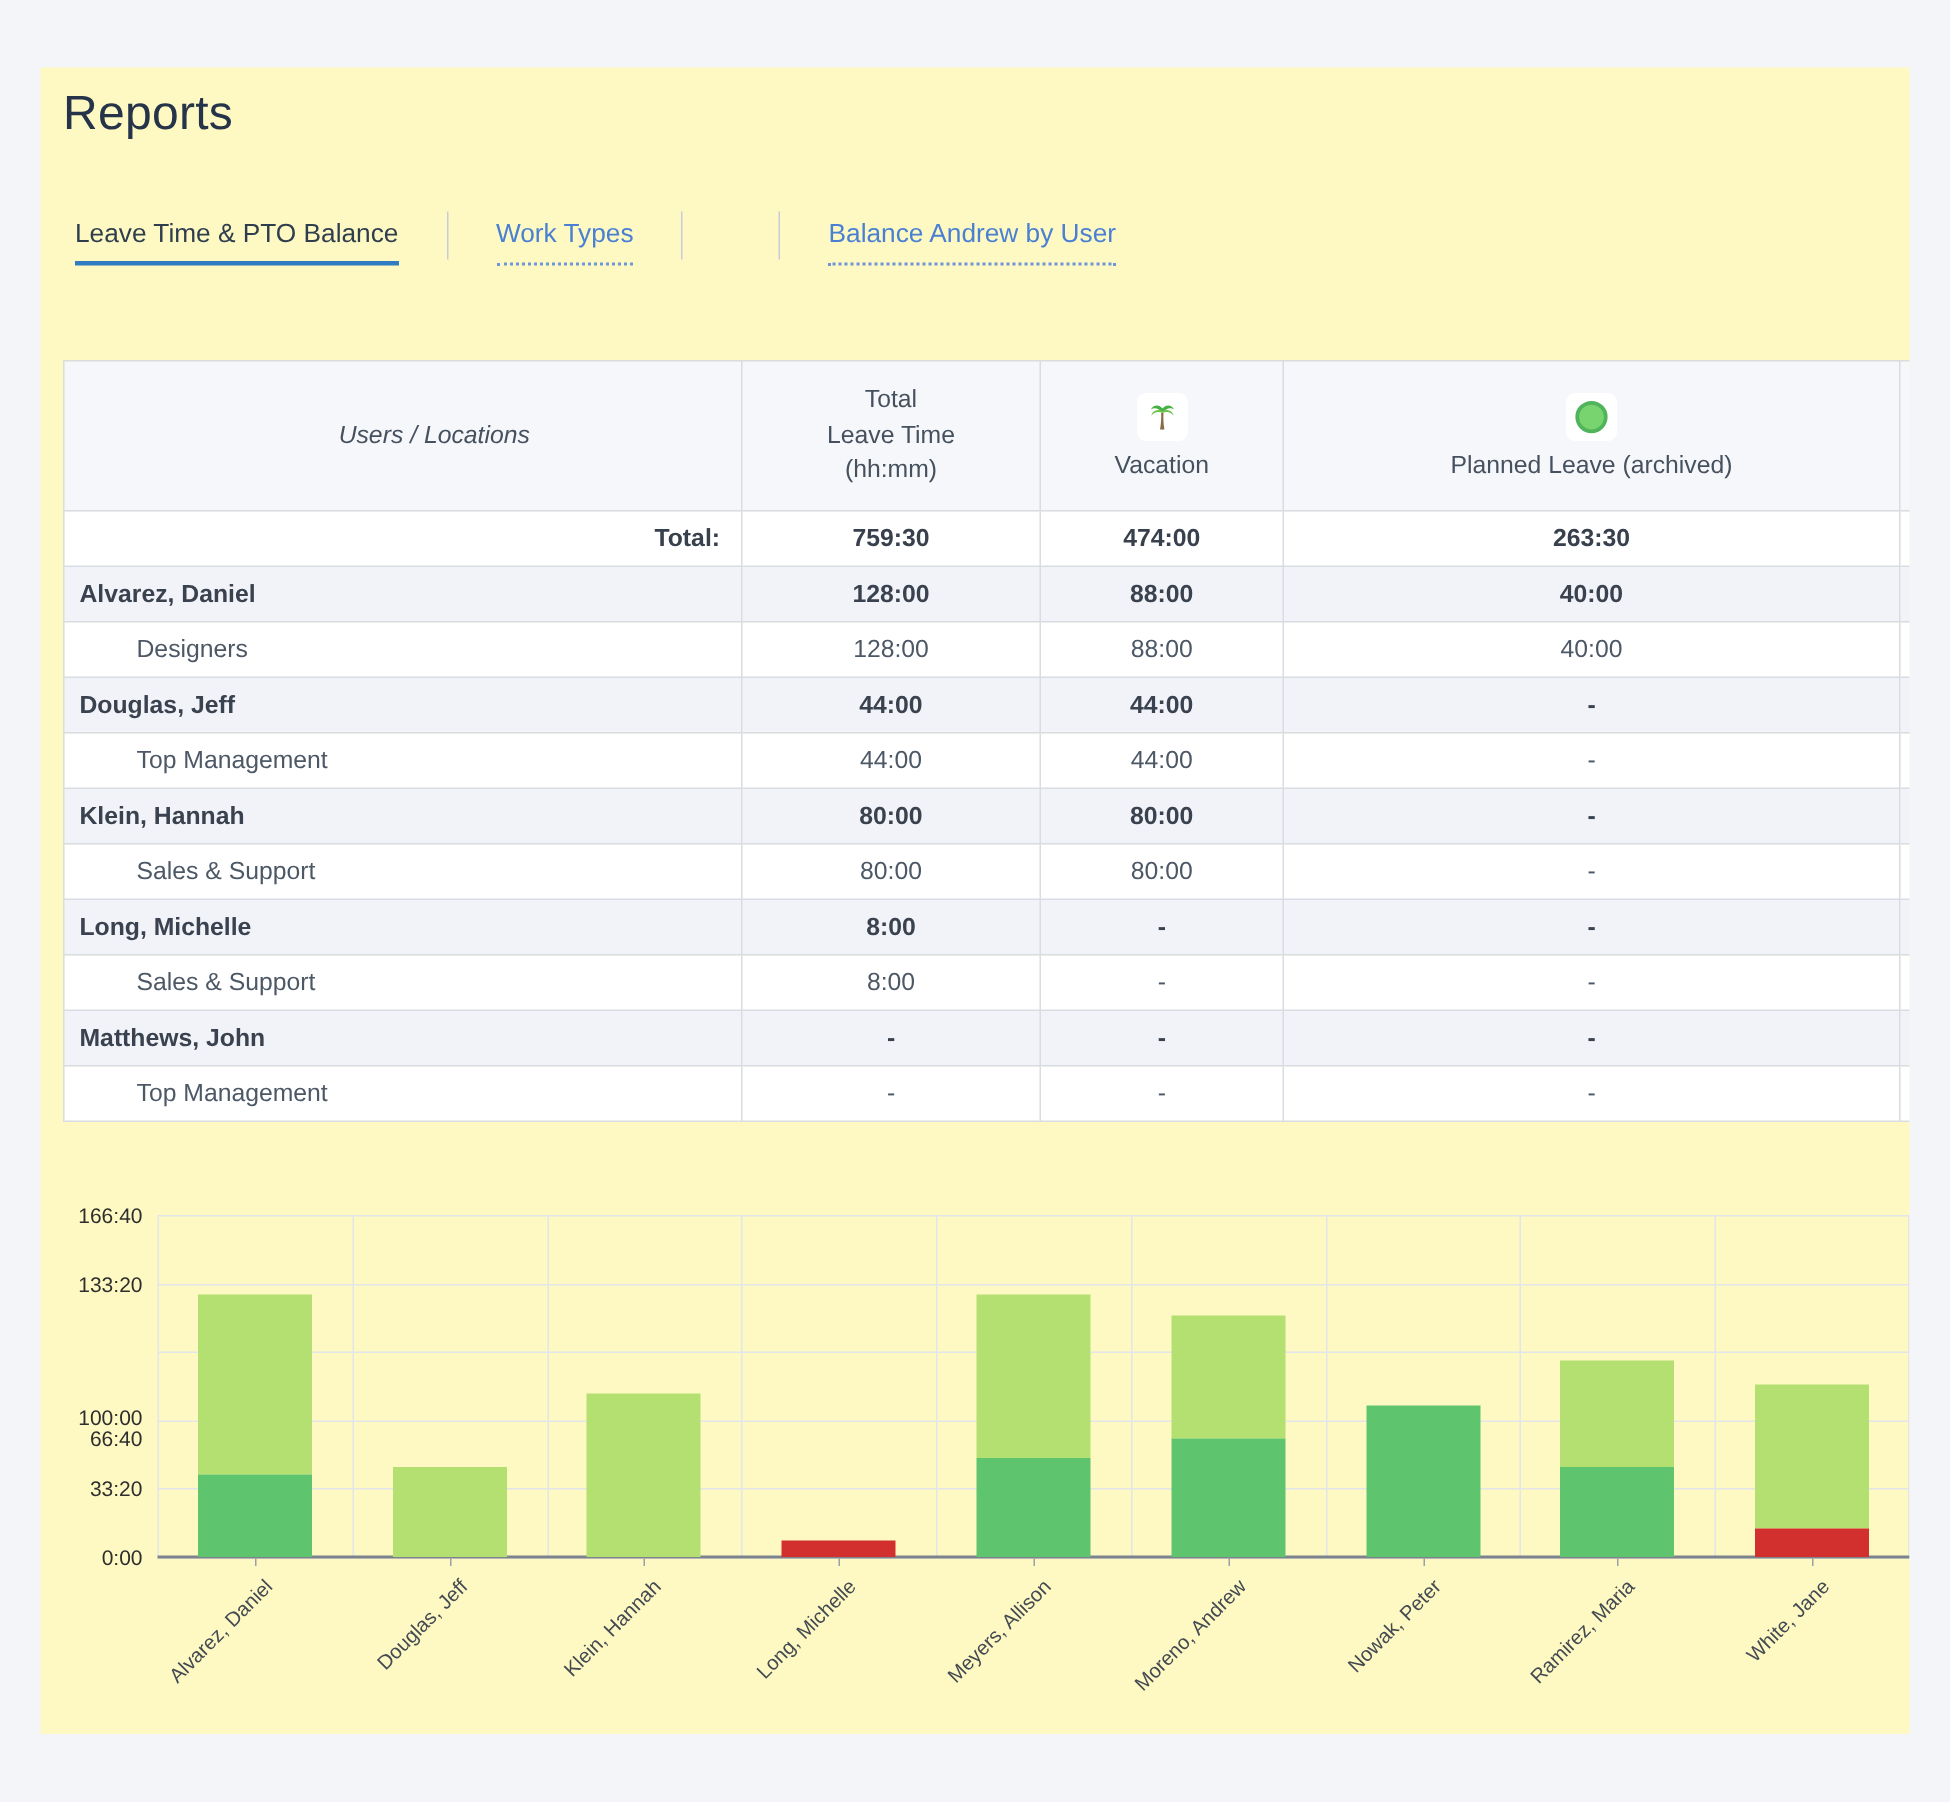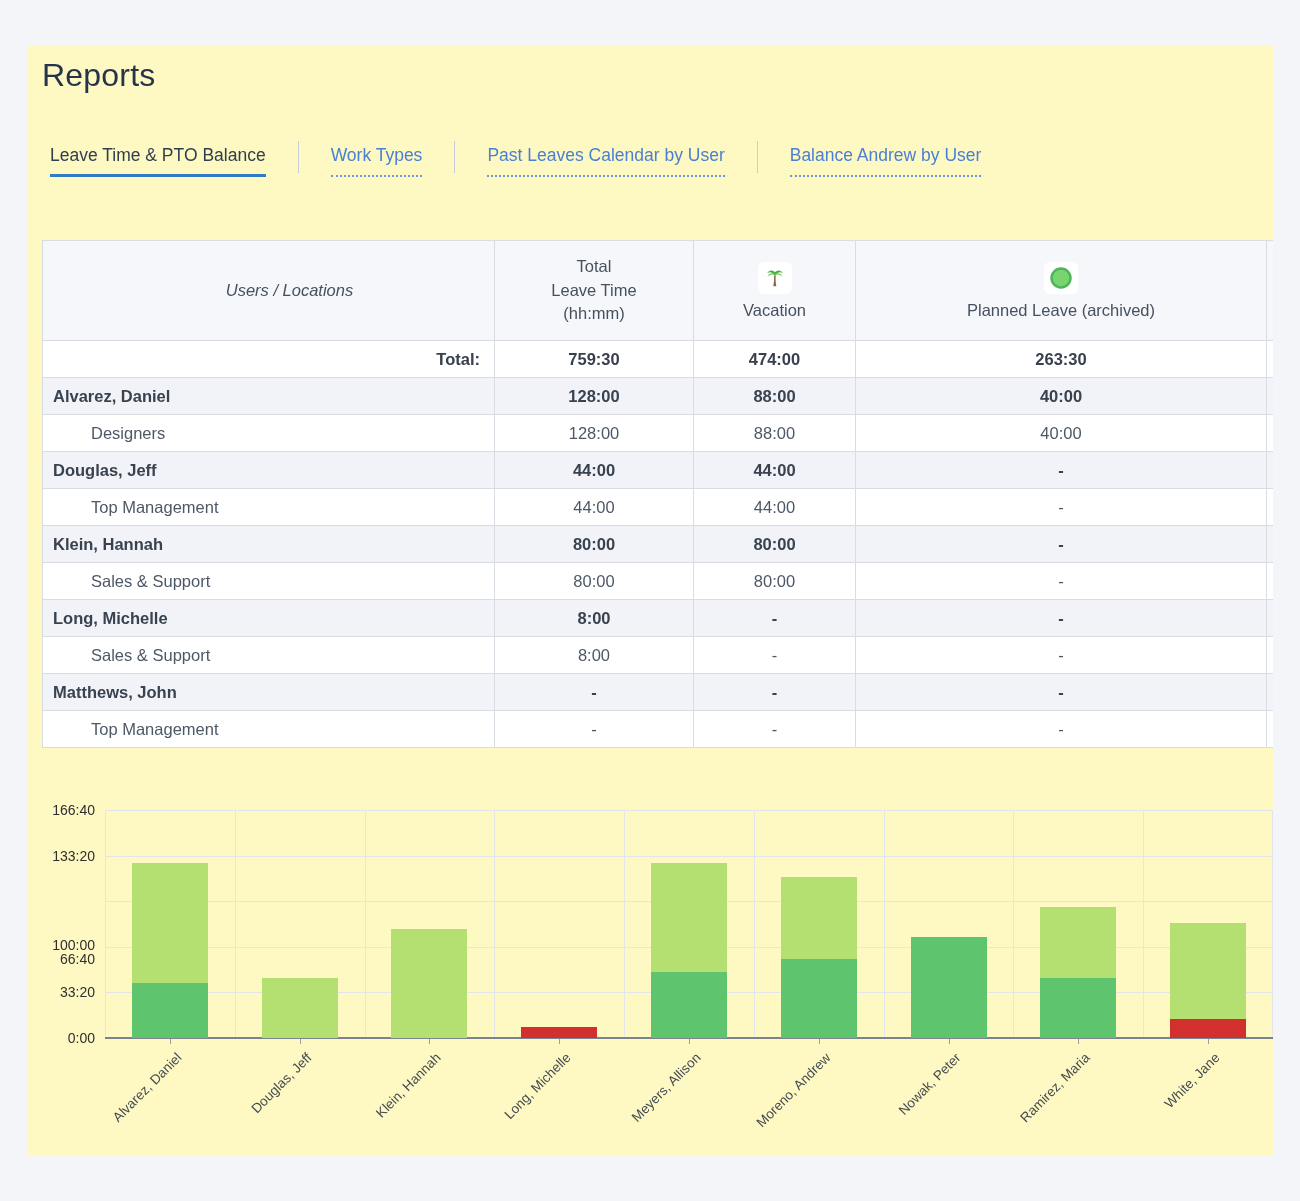--- a/index.html
+++ b/index.html
@@ -133,21 +133,20 @@
 
 <div class="card">
 
   <h1 class="page-title">Reports</h1>
 
   <div class="tabs">
       <div class="tab active">Leave Time &amp; PTO Balance</div>
       <div class="tab-sep"></div>
       <div class="tab">Work Types</div>
       <div class="tab-sep"></div>
-      <div class="tab">Past Leaves Calendar by User</div>
       <div class="tab-sep"></div>
       <div class="tab">Balance Andrew by User</div>
     </div>
 
   <table class="report-table">
     <colgroup>
       <col style="width:452px">
         <col style="width:199px">
         <col style="width:162px">
         <col style="width:411px">

